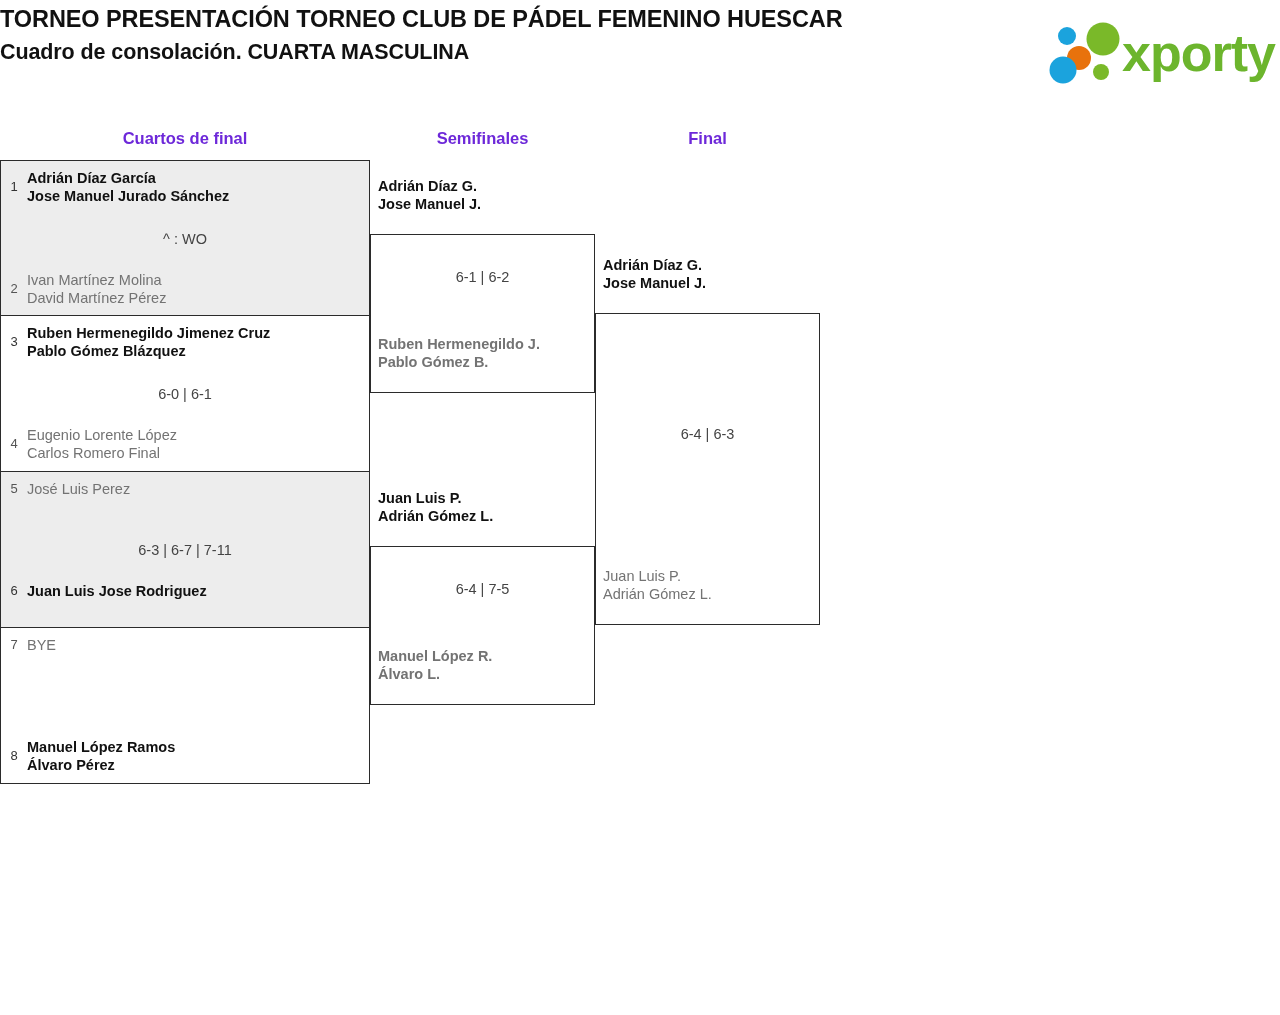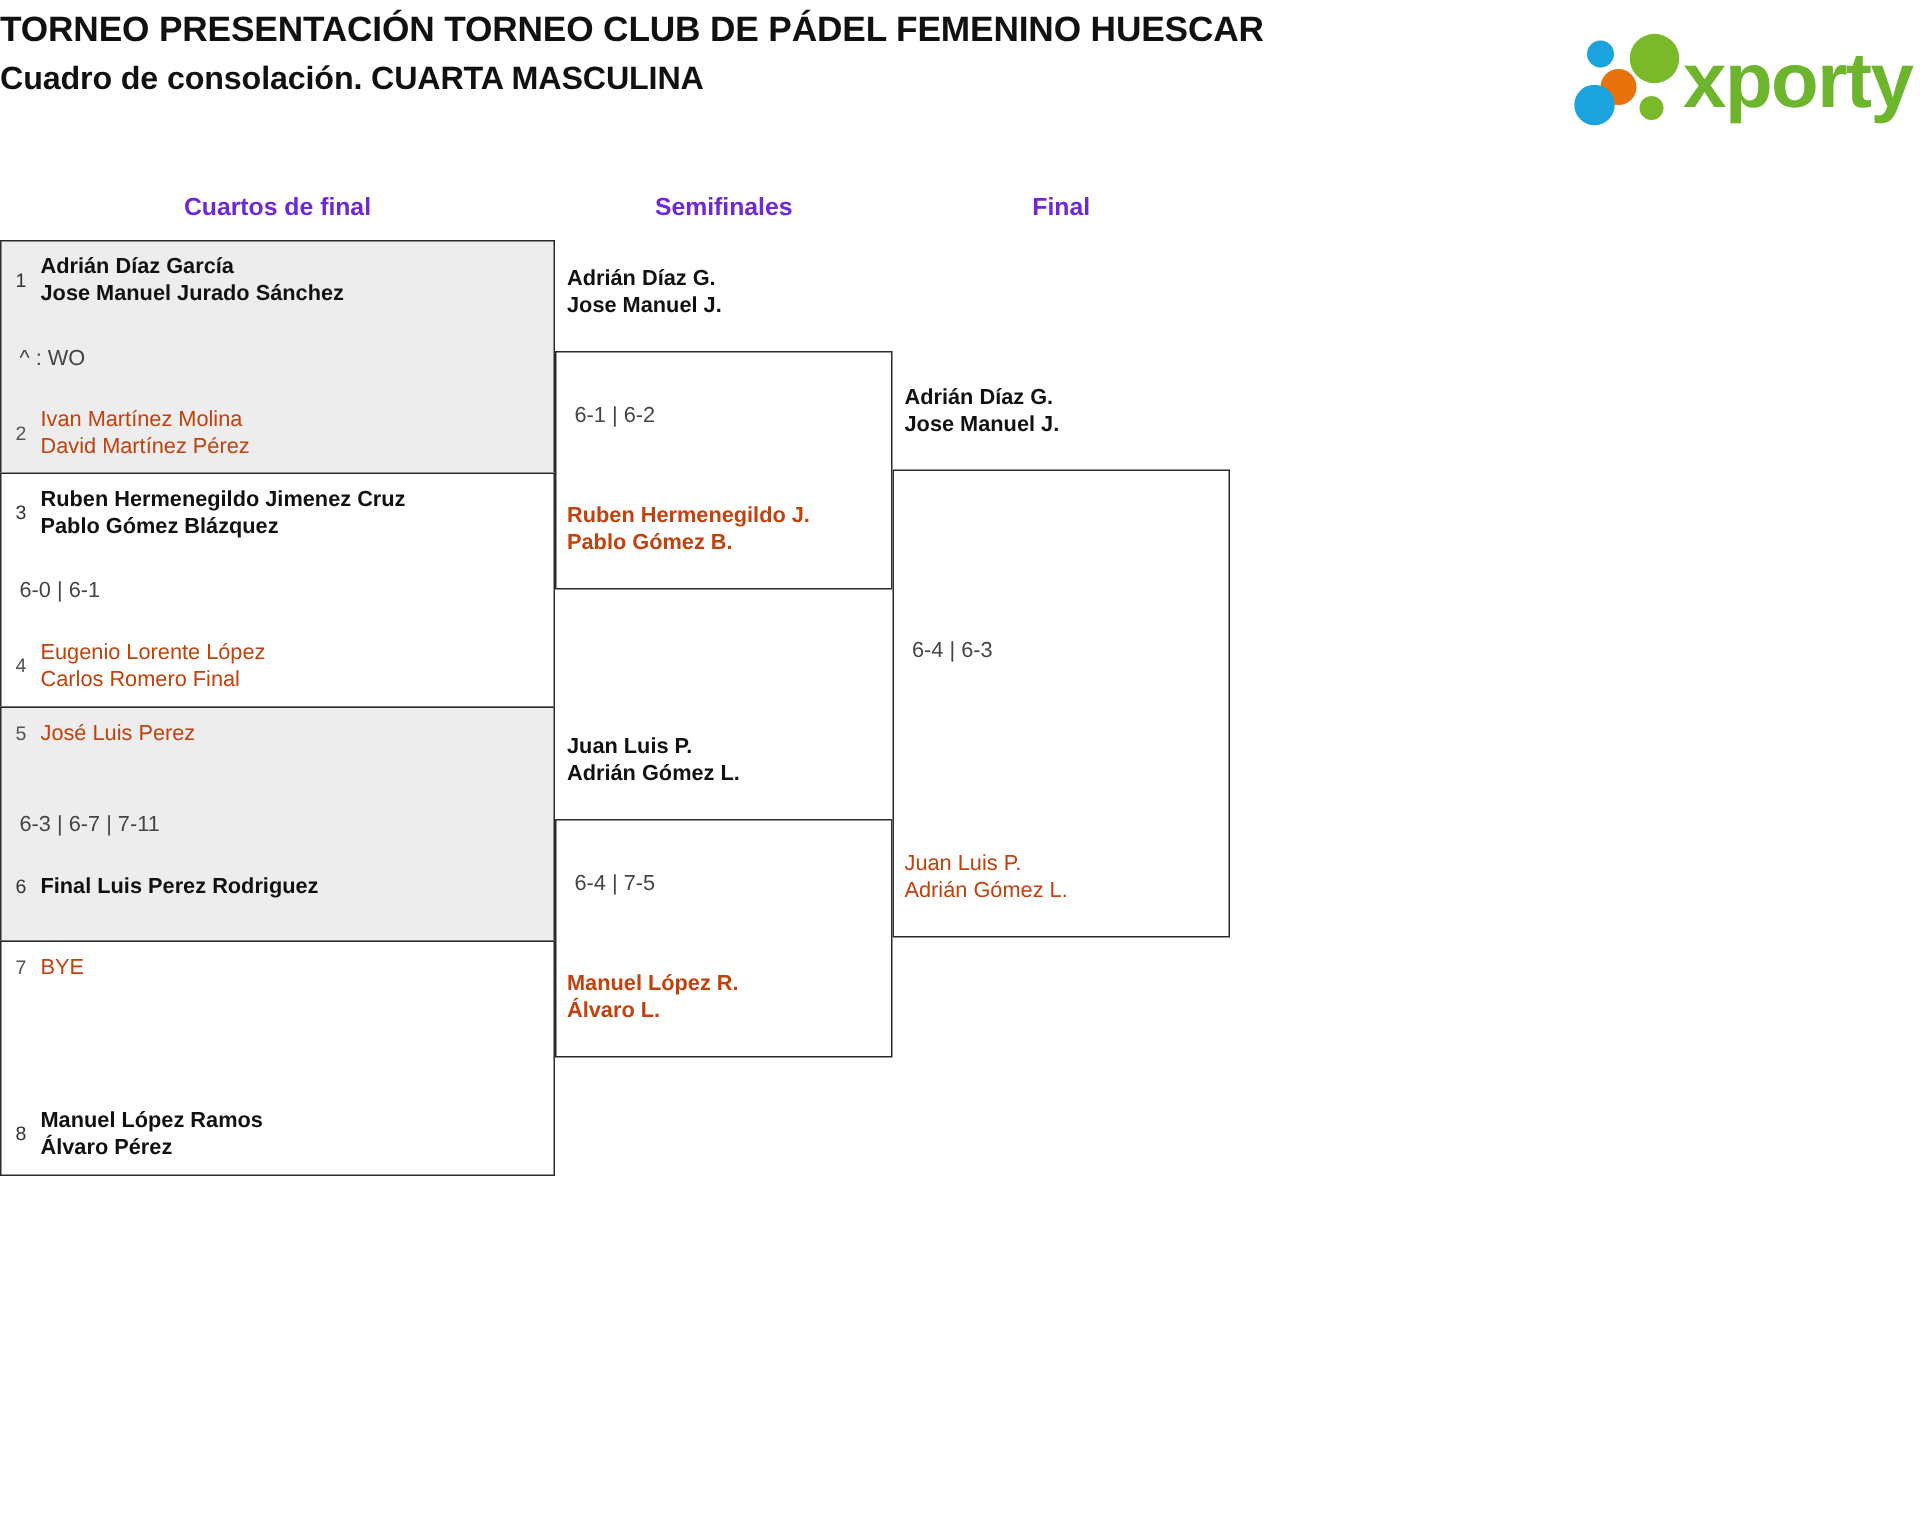--- a/index.html
+++ b/index.html
@@ -97,32 +97,32 @@
     flex: 0 0 26px;
     text-align: center;
     font-size: 13px;
     color: #555555;
     line-height: 1.35;
   }
   .players {
     flex: 1 1 auto;
     font-size: 14.5px;
     line-height: 18px;
-    color: #c2410c;
+    color: #737373;
     padding-right: 6px;
   }
   .players .pname { display: block; white-space: nowrap; }
   .team.winner .players { color: #111111; font-weight: bold; }
   .team.winner .seed { color: #333333; }
 
   .score {
     position: absolute;
-    left: 12px;
+    left: 0;
     width: 100%;
-    text-align: left;
+    text-align: center;
     font-size: 14.5px;
     color: #444444;
     white-space: nowrap;
   }
 
   
   .qf .team-top    { top: 8px; }
   .qf .team-bottom { top: 110px; }
   .qf .score       { top: 70px; }
 
@@ -207,21 +207,21 @@
     <div class="team team-top">
       <span class="seed">5</span>
       <span class="players">
         <span class="pname">José Luis Perez</span>
       </span>
     </div>
     <div class="score">6-3 | 6-7 | 7-11</div>
     <div class="team team-bottom winner">
       <span class="seed">6</span>
       <span class="players">
-        <span class="pname">Final Luis Perez Rodriguez</span>
+        <span class="pname">Juan Luis Jose Rodriguez</span>
       </span>
     </div>
   </div>
 
   <div class="match qf" id="match-qf-4">
     <div class="team team-top">
       <span class="seed">7</span>
       <span class="players">
         <span class="pname">BYE</span>
         <span class="pname"></span>

